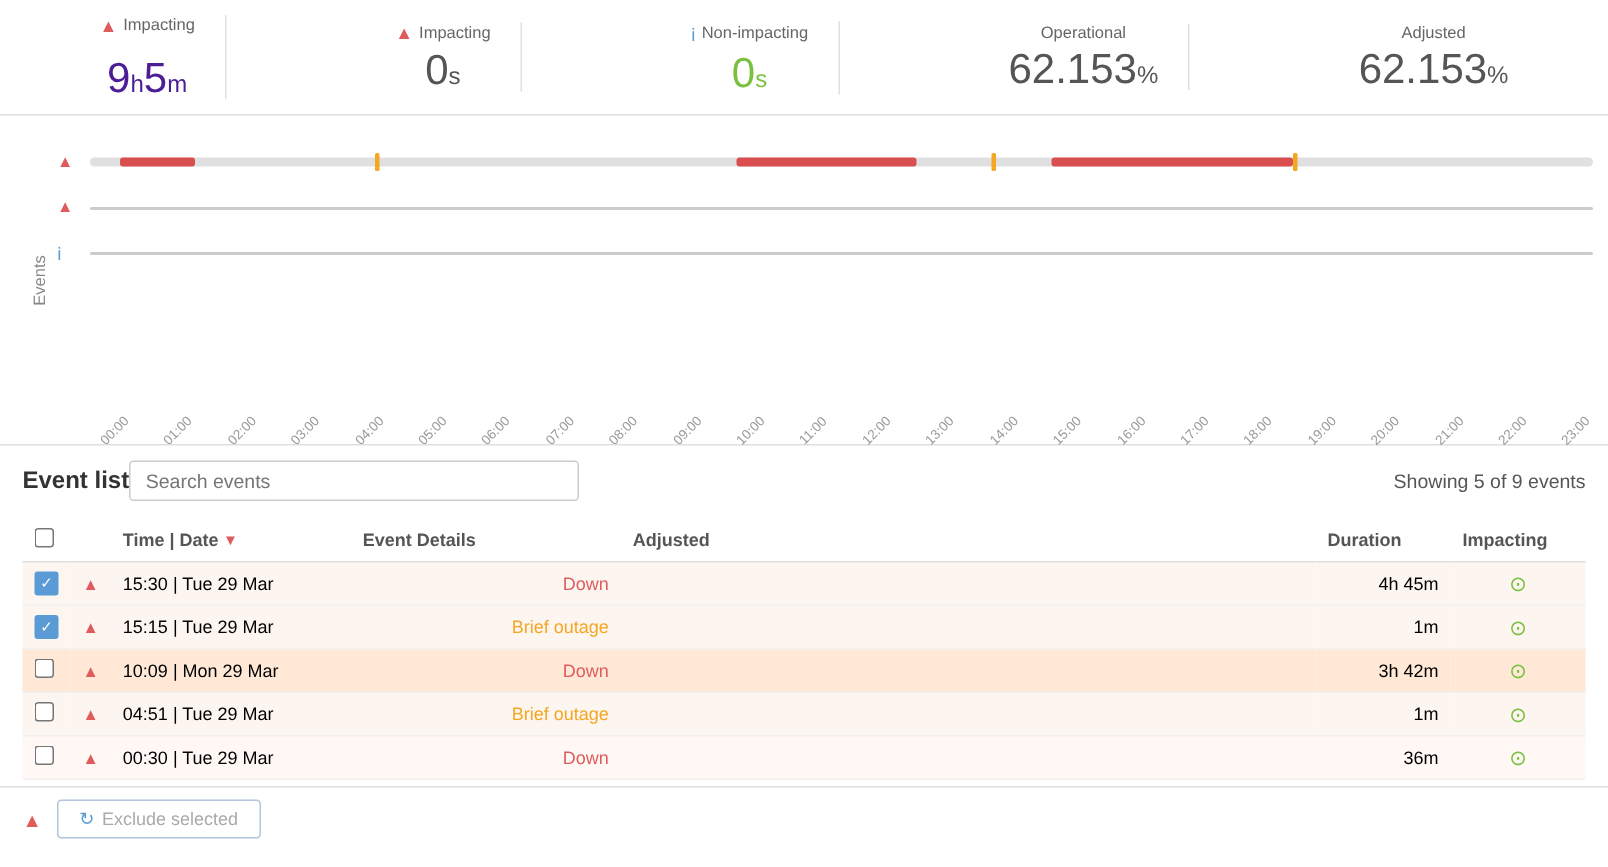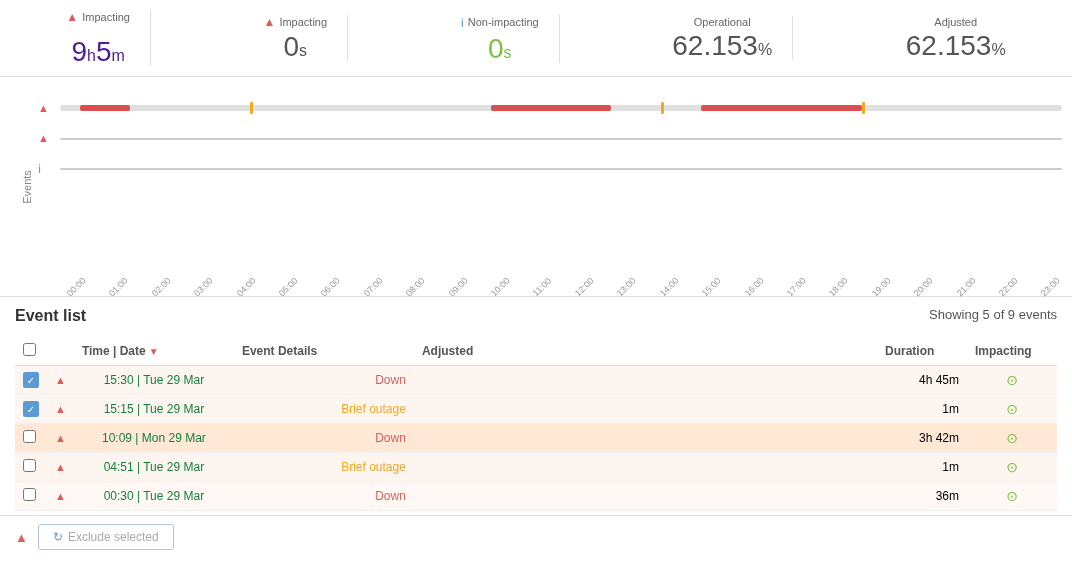--- a/index.html
+++ b/index.html
@@ -95,20 +95,21 @@
       margin-top: 8px;
       padding: 0 0;
     }
 
     
     .event-list-section {
       padding: 15px 15px 0 15px;
     }
     .event-list-header {
       display: flex;
+      align-items: center;
       margin-bottom: 12px;
     }
     .event-list-title {
       font-size: 16px;
       font-weight: bold;
       color: #333;
     }
     .search-box {
       border: 1px solid #ccc;
       border-radius: 3px;
@@ -146,21 +147,21 @@
     .event-table tr.row-bg2 { background: #fff8f5; }
 
     .col-check { width: 25px; }
     .col-icon { width: 25px; }
     .col-time { width: 160px; }
     .col-details { width: 180px; text-align: right; }
     .col-comment { }
     .col-duration { width: 90px; text-align: right; }
     .col-impacting { width: 90px; text-align: center; }
 
-    .time-cell { color: #15803d; font-weight: 500; text-align: center; }
+    .time-cell { color: #000000; font-weight: 500; }
     .event-down { color: #e05c5c; font-weight: 500; }
     .event-brief { color: #f5a623; font-weight: 500; }
     .duration-val { color: #000000; font-weight: 400; }
     input[type=checkbox] { cursor: pointer; }
 
     .check-blue {
       width: 16px; height: 16px;
       background: #5b9bd5;
       border-radius: 2px;
       display: flex; align-items: center; justify-content: center;
@@ -316,20 +317,21 @@
     <span style="font-size: 9px; color: rgb(153, 153, 153); transform: rotate(-45deg); transform-origin: center center; display: inline-block; white-space: nowrap;">19:00</span>
     <span style="font-size: 9px; color: rgb(153, 153, 153); transform: rotate(-45deg); transform-origin: center center; display: inline-block; white-space: nowrap;">20:00</span>
     <span style="font-size: 9px; color: rgb(153, 153, 153); transform: rotate(-45deg); transform-origin: center center; display: inline-block; white-space: nowrap;">21:00</span>
     <span style="font-size: 9px; color: rgb(153, 153, 153); transform: rotate(-45deg); transform-origin: center center; display: inline-block; white-space: nowrap;">22:00</span>
     <span style="font-size: 9px; color: rgb(153, 153, 153); transform: rotate(-45deg); transform-origin: center center; display: inline-block; white-space: nowrap;">23:00</span>
   </div>
 
 <div class="event-list-section">
   <div class="event-list-header">
     <span class="event-list-title">Event list</span>
+    <input class="search-box" type="text" placeholder="Search events" style="">
     <span class="showing-label">Showing 5 of 9 events</span>
   </div>
 
   <table class="event-table">
     <thead>
       <tr>
         <th class="col-check"><input type="checkbox" style=""></th>
         <th class="col-icon"></th>
         <th class="col-time">
           <span class="th-sort">

